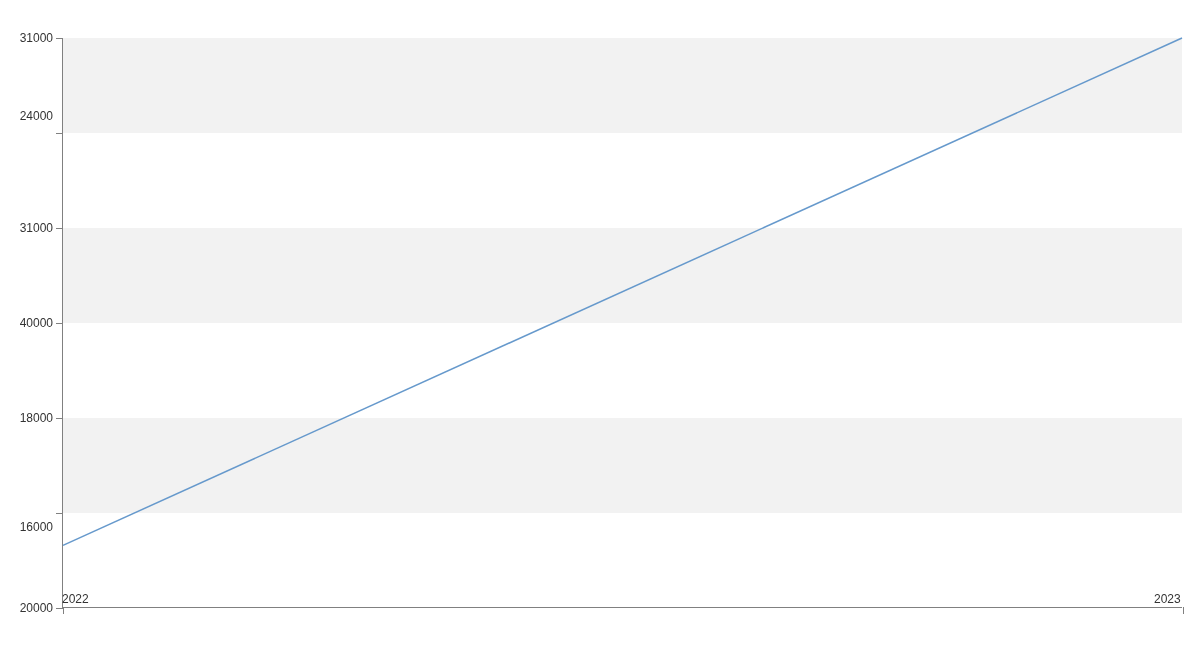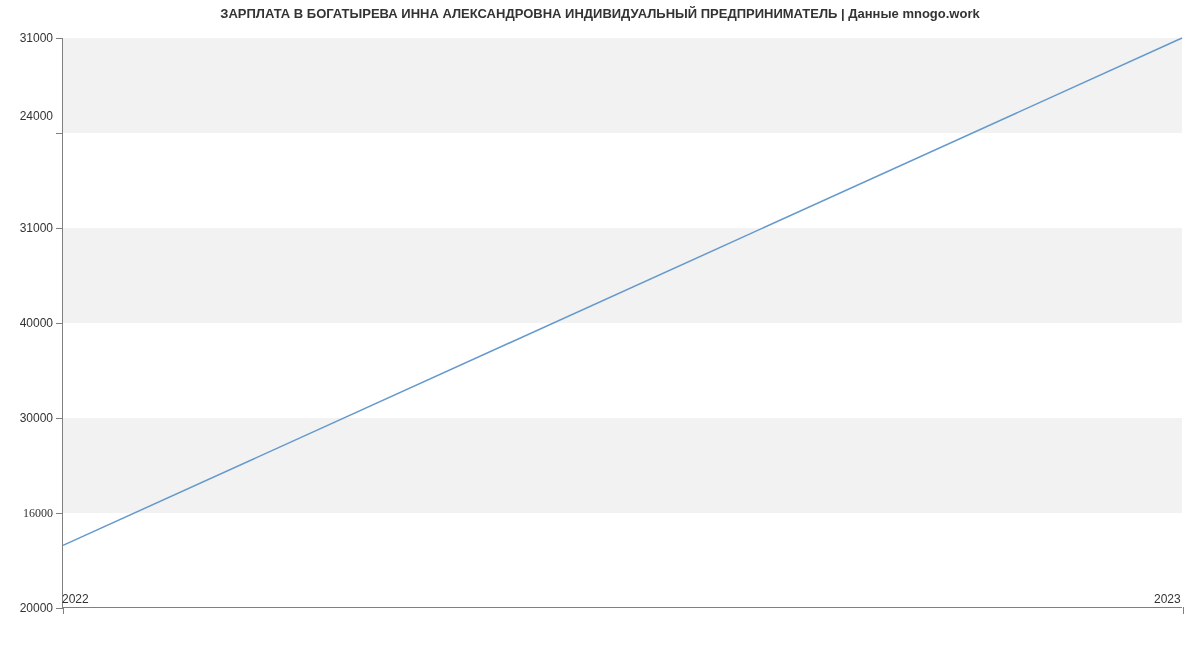--- a/index.html
+++ b/index.html
@@ -82,41 +82,40 @@
   svg.line path {
     stroke: #6699cc;
     stroke-width: 1.5;
     fill: none;
   }
 </style>
 </head>
 <body>
 
 <div class="chart-wrap">
-  <div class="title">ЗАРПЛАТА В БОГАТЫРЕВА ИННА АЛЕКСАНДРОВНА ИНДИВИДУАЛЬНЫЙ ПРЕДПРИНИМАТЕЛЬ | Данные mnogo.work</div>
 
   <div class="plot" id="plot">
       <div class="band" style="top: 380px; height: 95px;"></div>
       <div class="band" style="top: 190px; height: 95px;"></div>
       <div class="band" style="top: 0px; height: 95px;"></div>
     <svg class="line" id="linesvg" viewBox="0 0 1120 570" preserveAspectRatio="none">
       <path id="linepath" d="M0 508.25 L1120 0 "></path>
     </svg>
   <div class="ytick" style="top: 570px;"></div>
       <div class="ytick" style="top: 475px;"></div>
       <div class="ytick" style="top: 380px;"></div>
       <div class="ytick" style="top: 285px;"></div>
       <div class="ytick" style="top: 190px;"></div>
       <div class="ytick" style="top: 95px;"></div>
       <div class="ytick" style="top: 0px;"></div>
       <div class="xtick" style="left: 0px;"></div>
       <div class="xtick" style="left: 1120px;"></div>
     </div>
 <div class="ylabel" style="top: 608px;">20000</div>
-    <div class="ylabel" style="top: 513px; font-family: Liberation Serif, serif;">16000</div>
-    <div class="ylabel" style="top: 418px;">30000</div>
+    <div class="ylabel" style="top: 527px;">16000</div>
+    <div class="ylabel" style="top: 418px;">18000</div>
     <div class="ylabel" style="top: 323px;">40000</div>
     <div class="ylabel" style="top: 228px;">31000</div>
     <div class="ylabel" style="top: 116px;">24000</div>
     <div class="ylabel" style="top: 38px;">31000</div>
     <div class="xlabel" style="left: 62px;">2022</div>
     <div class="xlabel" style="left: 1154px; text-align: center;">2023</div>
   </div>
 
 </body></html>

